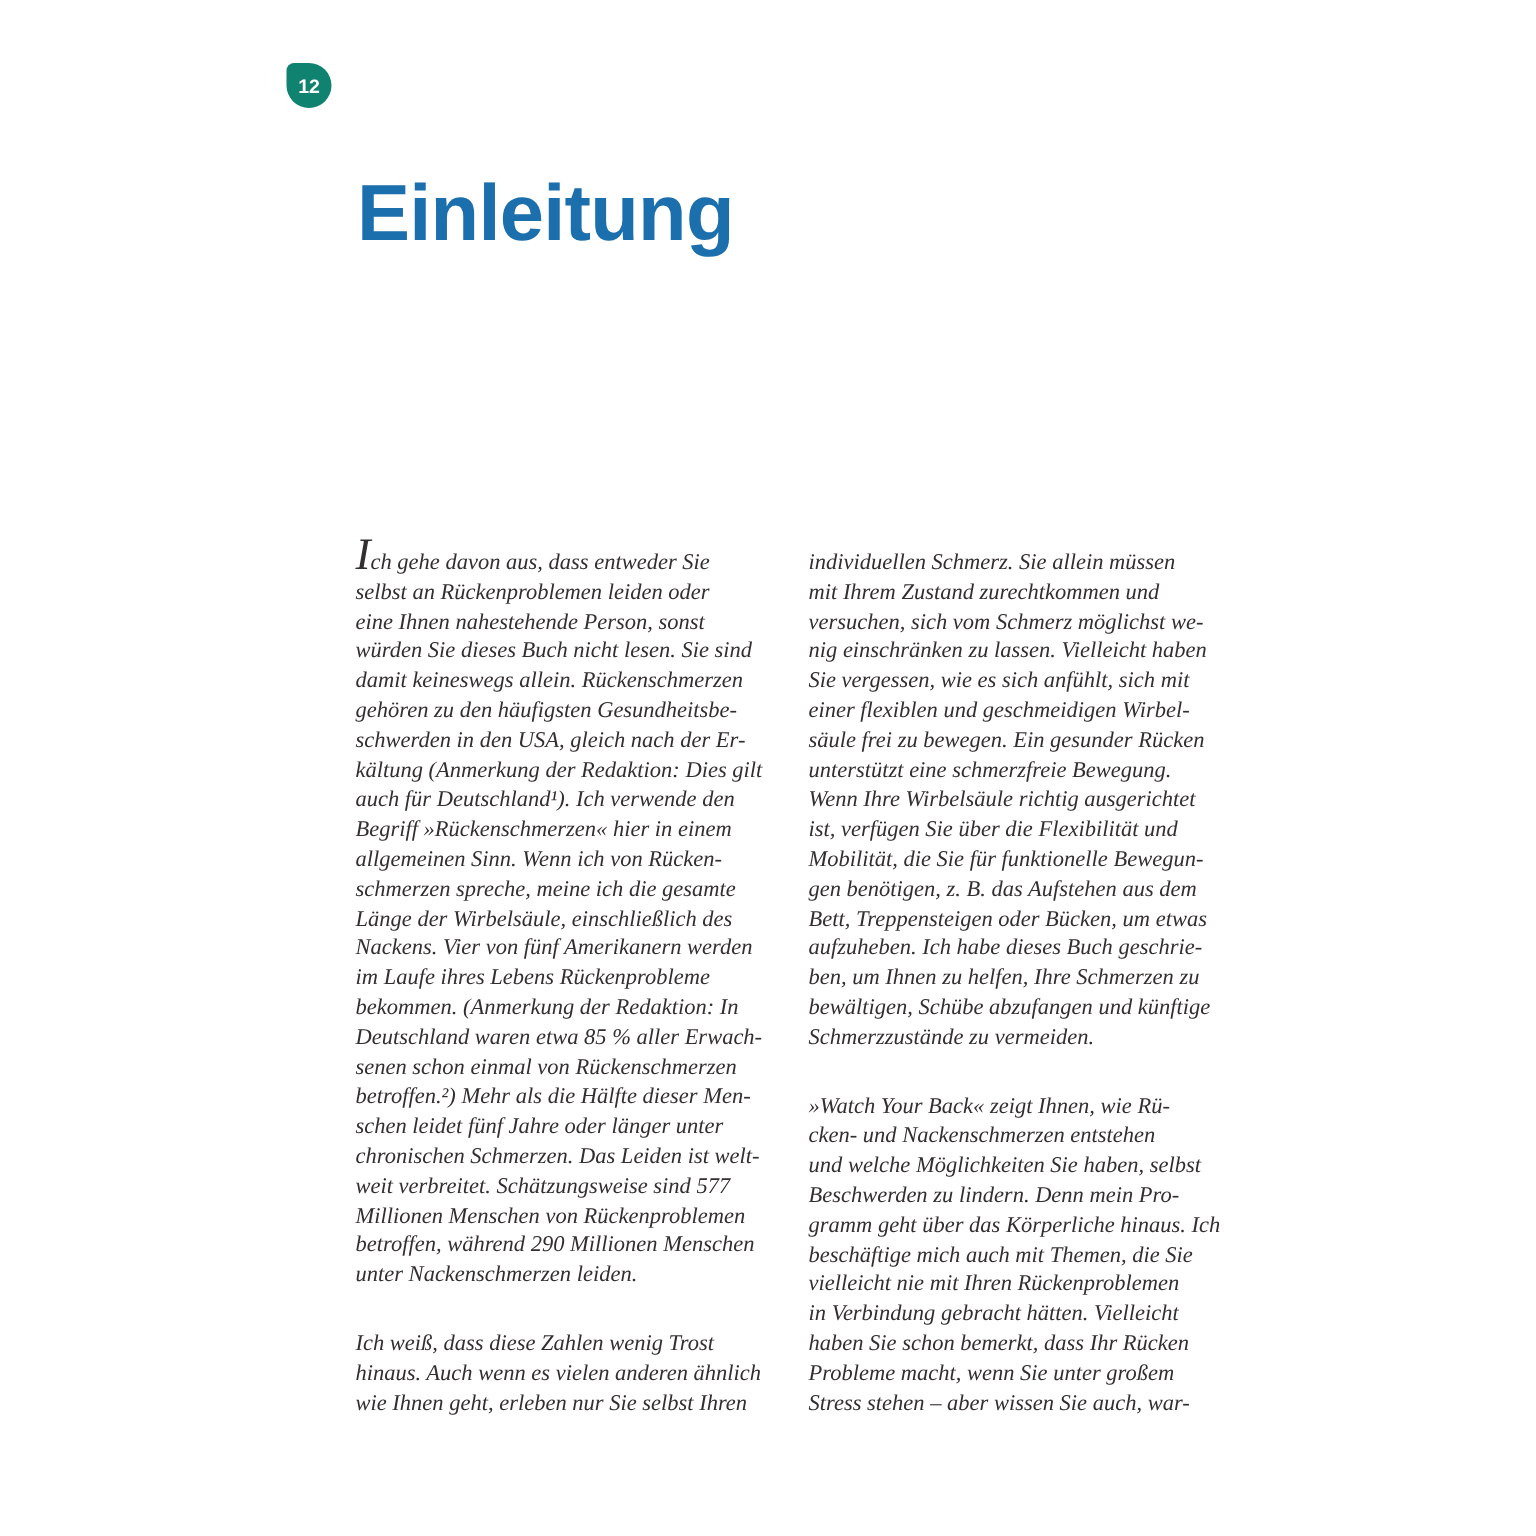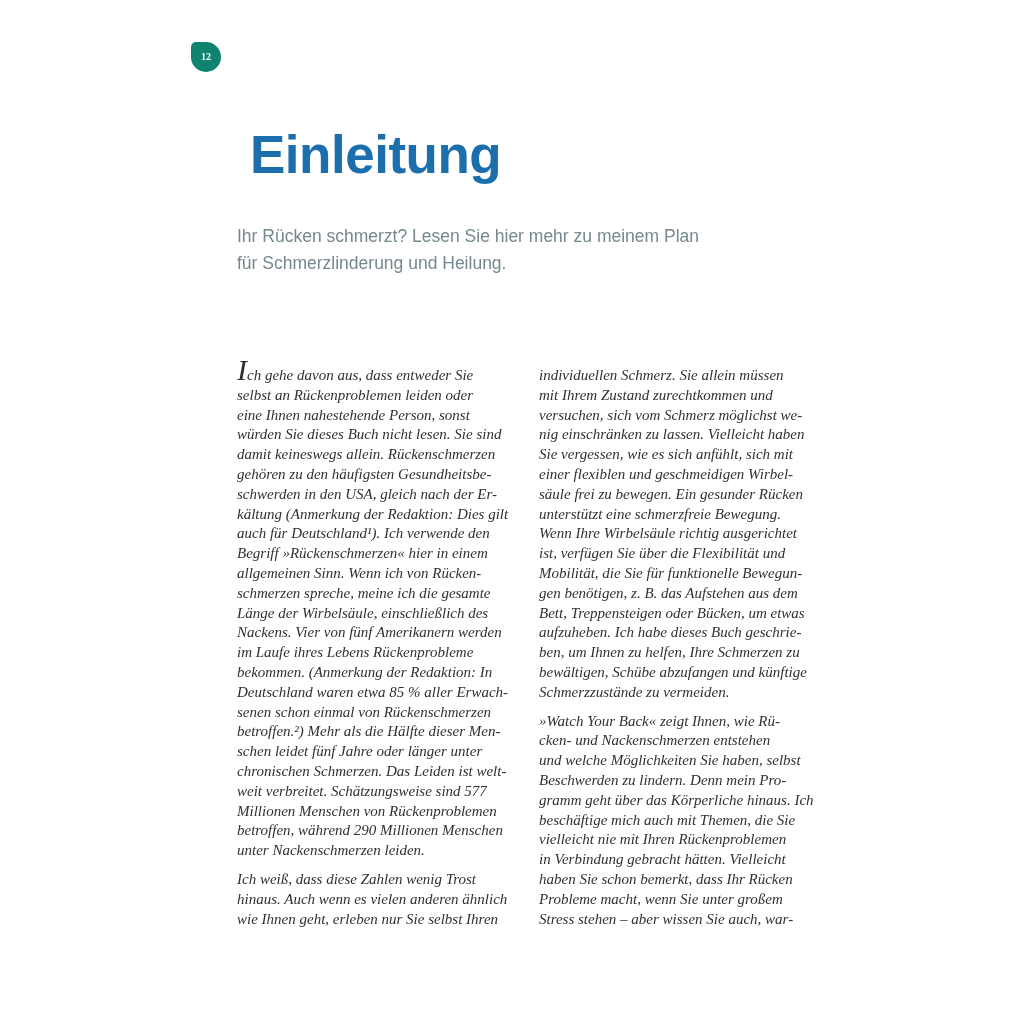--- a/index.html
+++ b/index.html
@@ -23,28 +23,28 @@
     overflow:hidden;
   }
   .page-badge{
     position:absolute;
     left:191px;top:42px;
     width:30px;height:30px;
     background:var(--accent-teal);
     border-radius:5px 15px 15px 15px;
     display:flex;align-items:center;justify-content:center;
     color:#ffffff;
-    font-family:Liberation Serif, serif;
-    font-size:10px;font-weight:bold;
+    font-family:Liberation Sans, sans-serif;
+    font-size:13px;font-weight:bold;
     line-height:1;
   }
   .chapter-title{
     position:absolute;
     left:234px;top:110px;
-    margin:16px;
+    margin:4px;
     font-family:"Liberation Sans", sans-serif;
     font-weight:600;
     font-size:53px;
     line-height:1.1;
     letter-spacing:-0.5px;
     color:var(--heading-blue);
     white-space:pre;
   }
   .chapter-subtitle{
     position:absolute;
@@ -68,40 +68,38 @@
   .col-right{width:300px;}
   .para{
     margin:0;
     font-family:"Liberation Serif", serif;
     font-size:15px;
     line-height:19.8px;
     color:var(--body-text);
     white-space:pre;
     font-style:italic;
   }
-  .para + .para{margin-top:9px;}
+  .para + .para{margin-top:26px;}
   .dropcap{
     font-size:30px;
     line-height:0;
     color:var(--body-text);
   }
 </style>
 </head>
 <body>
 
 <div class="page">
 
   <div class="page-badge">
       <span>12</span>
     </div>
 
   <h1 class="chapter-title">Einleitung</h1>
 
-  <p class="chapter-subtitle">Ihr Rücken schmerzt? Lesen Sie hier mehr zu meinem Plan
-für Schmerzlinderung und Heilung.</p>
 
   <div class="columns">
     <div class="col col-left">
       <p class="para"><span class="dropcap">I</span><span>ch gehe davon aus, dass entweder Sie
 selbst an Rückenproblemen leiden oder
 eine Ihnen nahestehende Person, sonst
 würden Sie dieses Buch nicht lesen. Sie sind
 damit keineswegs allein. Rückenschmerzen
 gehören zu den häufigsten Gesundheitsbe-
 schwerden in den USA, gleich nach der Er-

